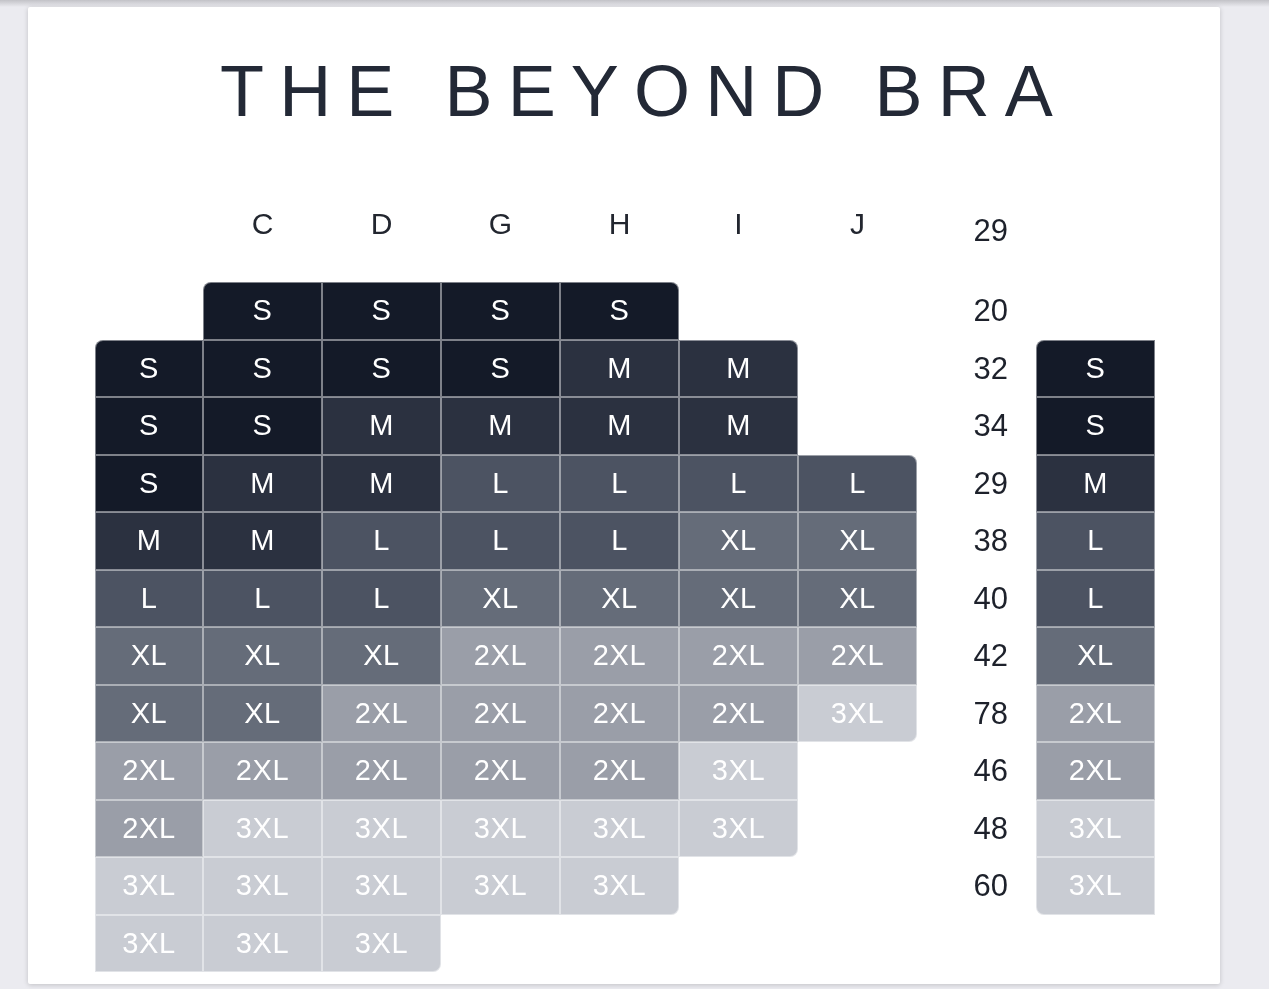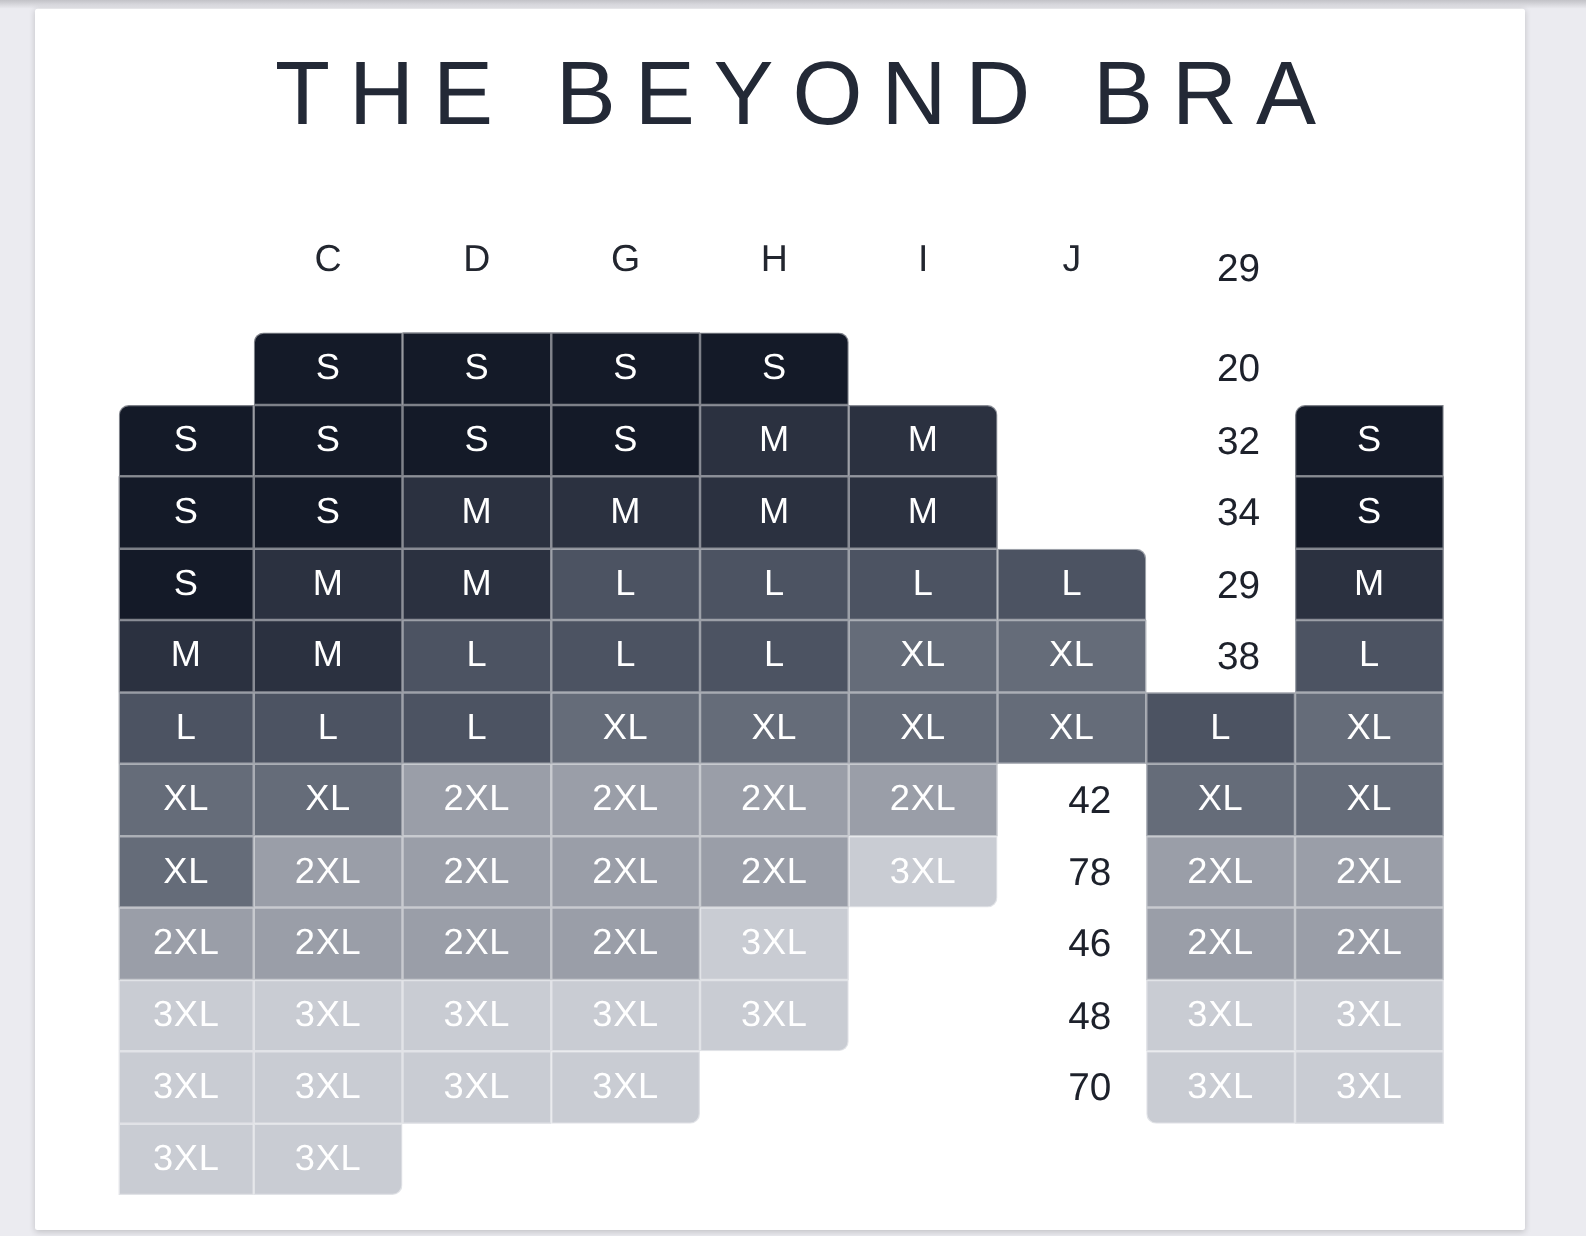--- a/index.html
+++ b/index.html
@@ -19,21 +19,21 @@
   }
   .card {
     position: absolute;
     left: 28px; top: 7px;
     width: 1192px; height: 977px;
     background: #ffffff;
     box-shadow: 0 1px 5px rgba(0,0,0,0.18);
     border-radius: 2px;
   }
   .page-title {
-    margin: 0;
+    margin: 16px;
     padding-top: 20px;
     padding-left: 40px;
     height: 96px;
     line-height: 96px;
     text-align: center;
     font-size: 72px;
     font-weight: 300;
     letter-spacing: 0.21em;
     color: #232936;
     white-space: nowrap;
@@ -136,20 +136,21 @@
       <div class="size-cell" style="background: rgb(101, 108, 121);">XL</div>
       <div class="row-label">38</div>
       <div class="size-cell" style="background: rgb(76, 83, 98);">L</div>
       <div class="size-cell" style="background: rgb(76, 83, 98);">L</div>
       <div class="size-cell" style="background: rgb(76, 83, 98);">L</div>
       <div class="size-cell" style="background: rgb(76, 83, 98);">L</div>
       <div class="size-cell" style="background: rgb(101, 108, 121);">XL</div>
       <div class="size-cell" style="background: rgb(101, 108, 121);">XL</div>
       <div class="size-cell" style="background: rgb(101, 108, 121);">XL</div>
       <div class="size-cell" style="background: rgb(101, 108, 121);">XL</div>
+      <div class="row-label">40</div>
       <div class="size-cell" style="background: rgb(76, 83, 98);">L</div>
       <div class="size-cell" style="background: rgb(101, 108, 121);">XL</div>
       <div class="size-cell" style="background: rgb(101, 108, 121);">XL</div>
       <div class="size-cell" style="background: rgb(101, 108, 121);">XL</div>
       <div class="size-cell" style="background: rgb(154, 158, 168);">2XL</div>
       <div class="size-cell" style="background: rgb(154, 158, 168);">2XL</div>
       <div class="size-cell" style="background: rgb(154, 158, 168);">2XL</div>
       <div class="size-cell" style="background: rgb(154, 158, 168);">2XL</div>
       <div class="row-label">42</div>
       <div class="size-cell" style="background: rgb(101, 108, 121);">XL</div>
@@ -180,21 +181,21 @@
       <div class="empty-cell"></div>
       <div class="row-label">48</div>
       <div class="size-cell" style="background: rgb(201, 204, 211);">3XL</div>
       <div class="size-cell" style="background: rgb(201, 204, 211);">3XL</div>
       <div class="size-cell" style="background: rgb(201, 204, 211);">3XL</div>
       <div class="size-cell" style="background: rgb(201, 204, 211);">3XL</div>
       <div class="size-cell" style="background: rgb(201, 204, 211);">3XL</div>
       <div class="size-cell" style="background: rgb(201, 204, 211); border-bottom-right-radius: 8px;">3XL</div>
       <div class="empty-cell"></div>
       <div class="empty-cell"></div>
-      <div class="row-label">70</div>
+      <div class="row-label">60</div>
       <div class="size-cell" style="background: rgb(201, 204, 211); border-bottom-left-radius: 8px;">3XL</div>
       <div class="size-cell" style="background: rgb(201, 204, 211);">3XL</div>
       <div class="size-cell" style="background: rgb(201, 204, 211);">3XL</div>
       <div class="size-cell" style="background: rgb(201, 204, 211); border-bottom-right-radius: 8px;">3XL</div>
       <div class="empty-cell"></div>
       <div class="empty-cell"></div>
       <div class="empty-cell"></div>
       <div class="empty-cell"></div>
     </div>
 </div>

